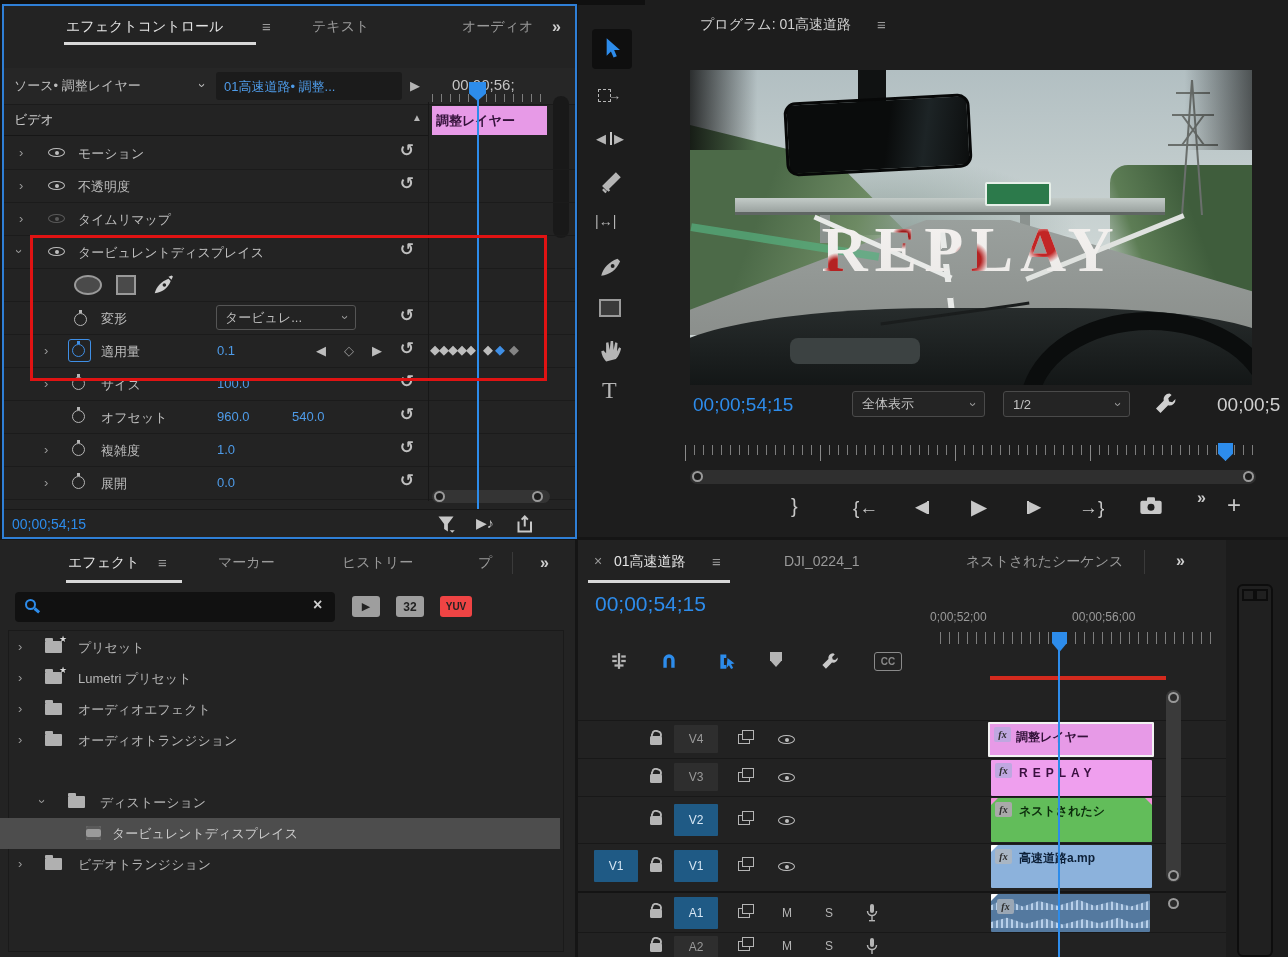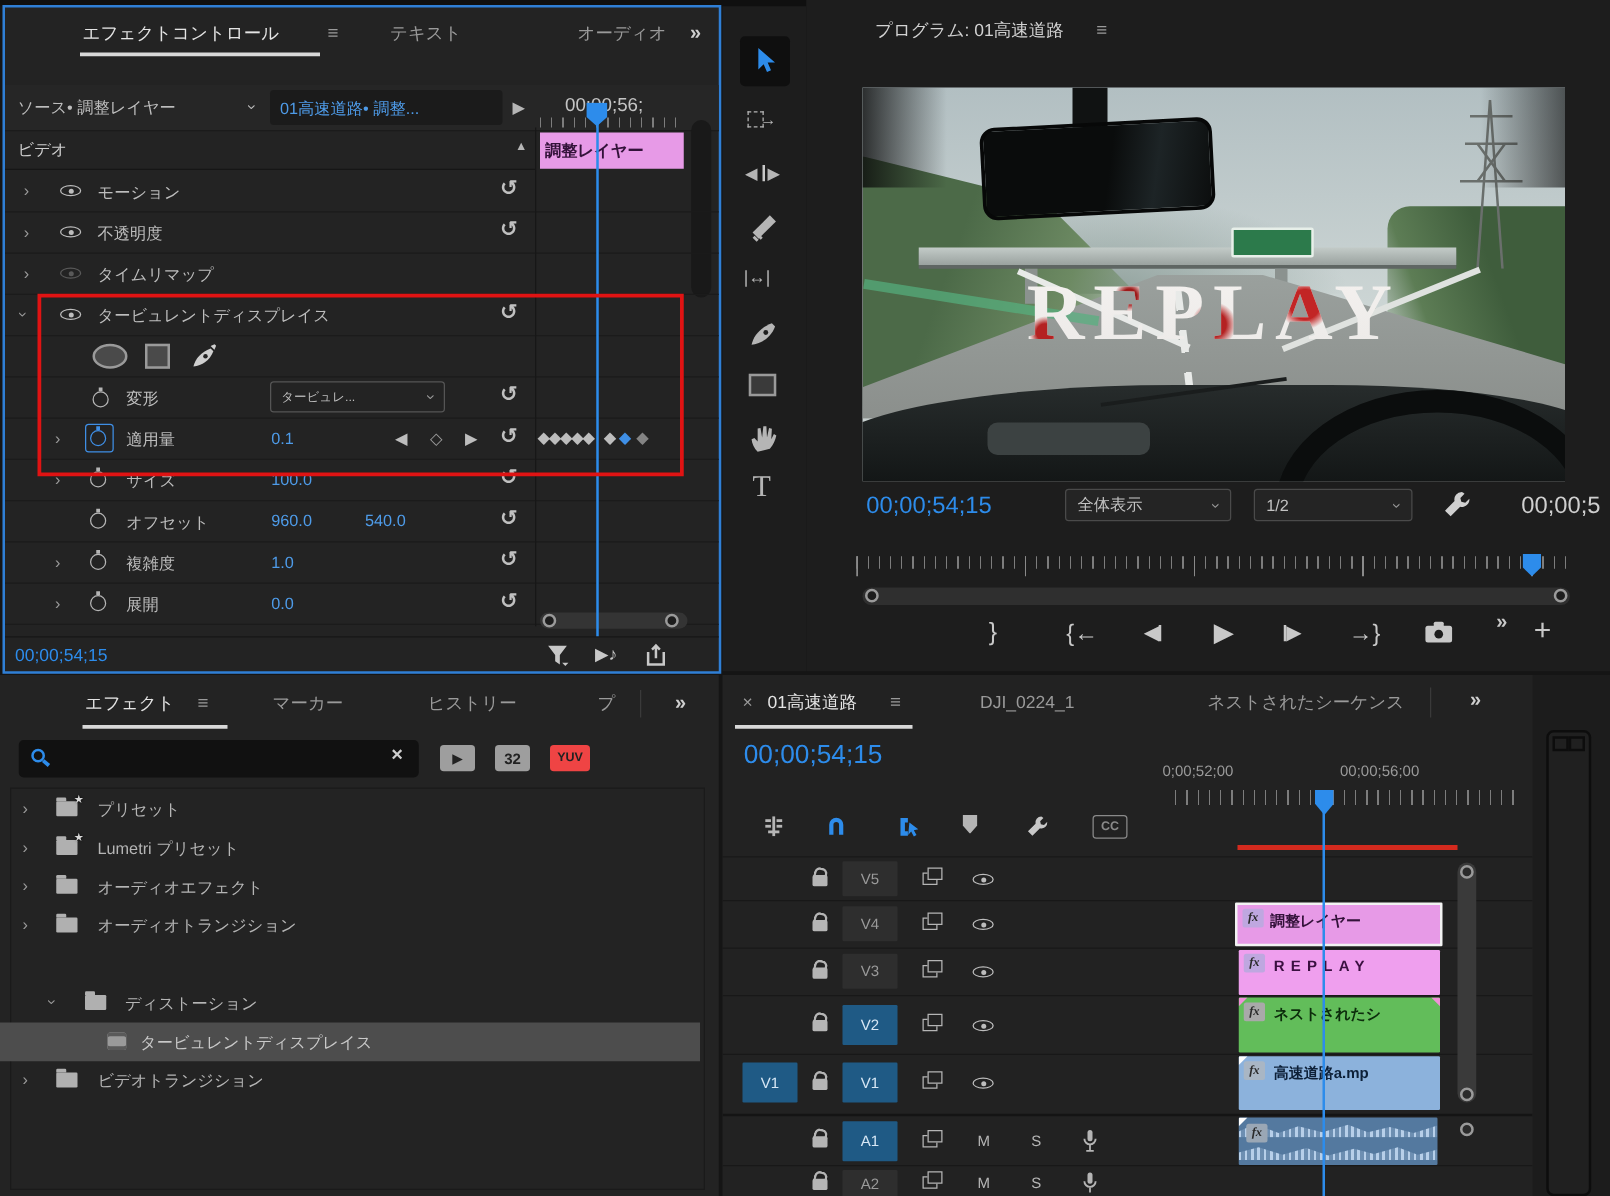--- a/index.html
+++ b/index.html
@@ -147,21 +147,21 @@
     <svg class="abs" style="left:148px;top:6px" width="22" height="22" viewBox="0 0 16 16">
         <path d="M2 14c1-4.5 4.5-8.5 10-10.5l1.6 1.6C11.5 10.5 7 13.5 2 14z" fill="#cfcfcf"></path>
         <circle cx="9" cy="8" r="1.3" fill="#232323"></circle>
         <path d="M12 2l2.3-1 .9.9-1 2.3z" fill="#cfcfcf"></path>
       </svg>
   </div>
   <div class="ec-row" style="top:295px">
     <span class="sw" style="left:70px;top:12px"></span>
     <span class="elbl" style="left:97px">変形</span>
     <div class="abs" style="left:212px;top:4px;width:140px;height:25px;border:1px solid #555;border-radius:3px;display:flex;align-items:center;justify-content:space-between;padding:0 8px;box-sizing:border-box">
-      <span style="font-size:10px;color:#bdbdbd">タービュレ...</span>
+      <span style="font-size:13px;color:#bdbdbd">タービュレ...</span>
       <span class="chev down">›</span>
     </div>
     <span class="reset">↺</span>
   </div>
   <div class="ec-row" style="top:328px">
     <span class="abs chev" style="left:40px;top:9px">›</span>
     <span class="swbox" style="left:64px;top:5px"></span>
     <span class="sw on" style="left:68px;top:10px"></span>
     <span class="elbl" style="left:97px">適用量</span>
     <span class="elbl val" style="left:213px">0.1</span>
@@ -455,28 +455,20 @@
   <span class="shield" style="left:192px;top:112px"></span>
   <svg class="abs" style="left:242px;top:112px" width="19" height="19" viewBox="0 0 16 16">
       <path d="M11 1a4 4 0 0 0-3.9 4.9L2 11l3 3 5.1-5.1A4 4 0 0 0 15 4.6l-2.2 2.2-2.1-.5-.5-2.1L12.4 2A4 4 0 0 0 11 1z" fill="#c8c8c8"></path>
     </svg>
   <span class="abs" style="left:296px;top:112px;width:26px;height:17px;border:1.5px solid #8a8a8a;border-radius:3px;color:#8a8a8a;font-size:10px;font-weight:bold;display:flex;align-items:center;justify-content:center">
       <span>CC</span>
     </span>
 
   <div class="abs" style="left:412px;top:136px;width:176px;height:4px;background:#d42a1e"></div>
 
-  <div class="abs" style="left:0;top:145px;width:648px;height:34px;border-top:1px solid #181818">
-    <span class="lock" style="left:72px;top:14px"></span>
-    <div class="trackbtn" style="left:96px;top:3px">
-        <span>V5</span>
-      </div>
-    <span class="synclock" style="left:160px;top:12px"></span>
-    <span class="eye" style="left:200px;top:13px"></span>
-  </div>
 
   <div class="abs" style="left:0;top:180px;width:648px;height:37px;border-top:1px solid #181818">
     <span class="lock" style="left:72px;top:15px"></span>
     <div class="trackbtn" style="left:96px;top:4px">
         <span>V4</span>
       </div>
     <span class="synclock" style="left:160px;top:13px"></span>
     <span class="eye" style="left:200px;top:14px"></span>
     <div class="clip" style="left:410px;top:1px;width:166px;height:35px;background:#e79ae7;border:2px solid #f2f2f2;box-sizing:border-box;color:#33123a">
       <span class="fxbadge" style="left:4px;top:3px;background:#bfa7e0">

